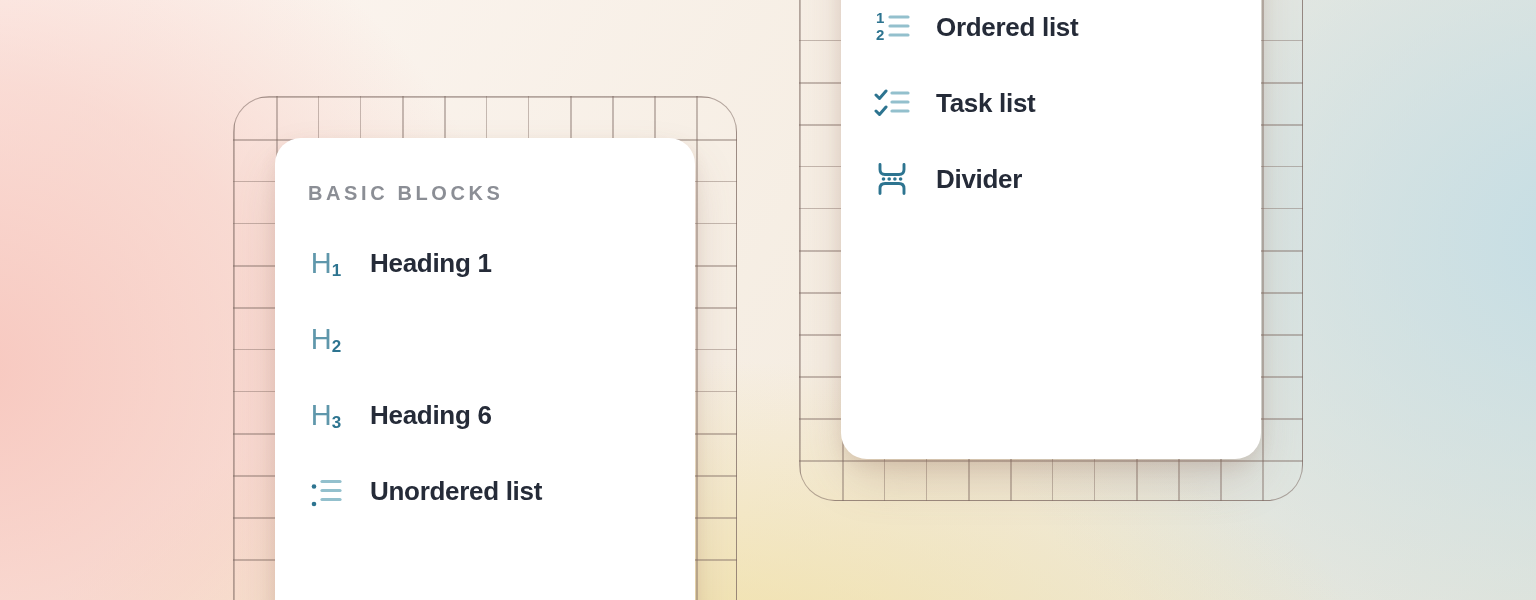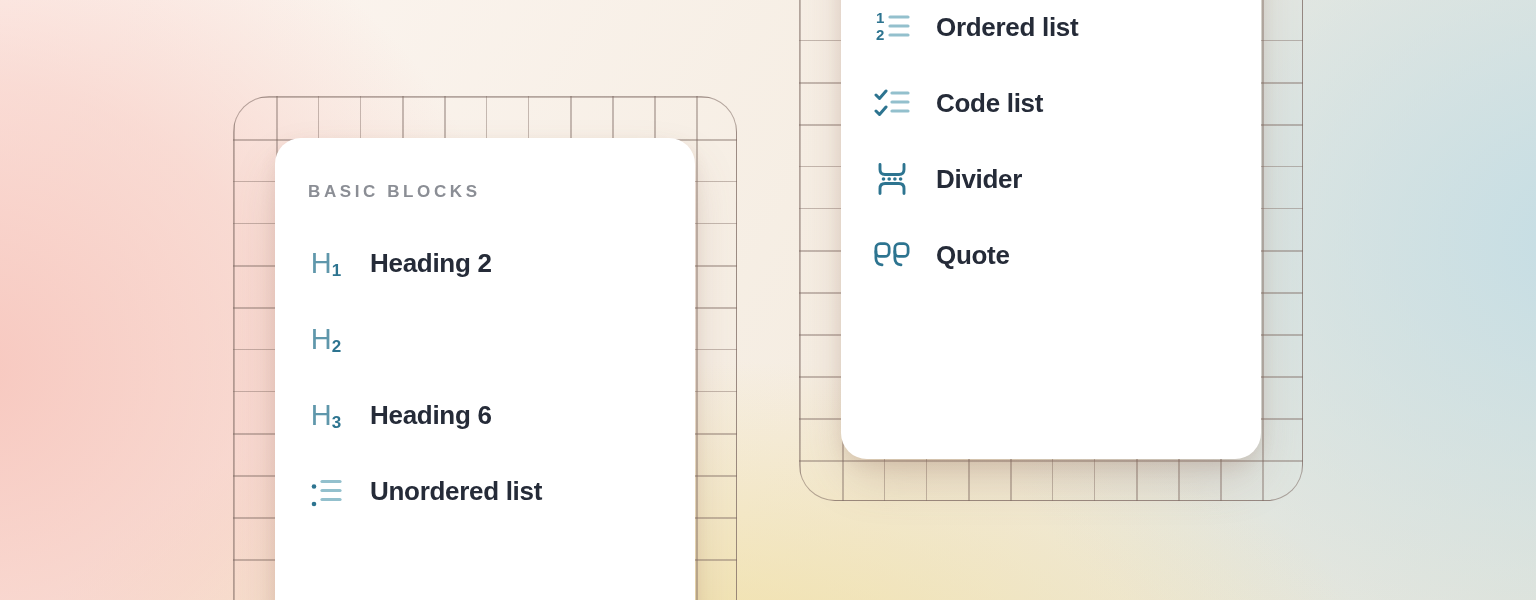--- a/index.html
+++ b/index.html
@@ -40,21 +40,21 @@
     position:absolute;
     width:420px;
     background:var(--card-white);
     border-radius:26px;
     box-shadow:0 24px 50px -10px rgba(140,100,80,0.30), 0 6px 16px rgba(140,100,80,0.12);
   }
   .card-left{left:275px;top:138px;height:502px;}
   .card-right{left:841px;top:-100px;height:559px;}
   .section-label{
     position:absolute;left:33px;top:44px;
-    font-size:17px;font-weight:700;
+    font-size:20px;font-weight:700;
     letter-spacing:3.6px;
     color:var(--section-label-gray);
     white-space:nowrap;
   }
   .rows{position:absolute;left:0;right:0;}
   .card-left .rows{top:87px;}
   .card-right .rows{top:89px;}
   .row{
     height:76px;
     display:flex;align-items:center;
@@ -94,21 +94,21 @@
   <div class="card card-left">
     <div class="section-label">BASIC BLOCKS</div>
     <div class="rows">
         <div class="row">
     <span class="icon-box">
             <span class="hwrap">
               <span class="hH">H</span>
               <span class="hnum">1</span>
             </span>
           </span>
-    <span class="label">Heading 2</span>
+    <span class="label">Heading 1</span>
   </div>
         <div class="row">
     <span class="icon-box">
             <span class="hwrap">
               <span class="hH">H</span>
               <span class="hnum">2</span>
             </span>
           </span>
   </div>
         <div class="row">
@@ -160,49 +160,34 @@
                 <path d="M18 7 H34" class="sl"></path>
                 <path d="M18 16 H34" class="sl"></path>
                 <path d="M18 25 H34" class="sl"></path>
               </g>
               <g fill="none" stroke-width="3" stroke-linecap="round" stroke-linejoin="round" class="sd-stroke">
                 <path d="M2 9 l3.5 3.5 L12 5"></path>
                 <path d="M2 25 l3.5 3.5 L12 21"></path>
               </g>
             </svg>
           </span>
-    <span class="label">Code list</span>
+    <span class="label">Task list</span>
   </div>
         <div class="row">
     <span class="icon-box">
             <svg viewBox="0 0 34 36" width="34" height="36">
               <g fill="none" stroke-width="2.9" stroke-linecap="round" class="sd-stroke">
                 <path d="M5 3.5 V8.5 Q5 13.5 10 13.5 H24 Q29 13.5 29 8.5 V3.5"></path>
                 <path d="M5 32.5 V27.5 Q5 22.5 10 22.5 H24 Q29 22.5 29 27.5 V32.5"></path>
               </g>
               <g class="fd">
                 <circle cx="8.5" cy="18" r="1.8"></circle>
                 <circle cx="14.2" cy="18" r="1.8"></circle>
                 <circle cx="19.9" cy="18" r="1.8"></circle>
                 <circle cx="25.6" cy="18" r="1.8"></circle>
               </g>
             </svg>
           </span>
     <span class="label">Divider</span>
   </div>
-        <div class="row">
-    <span class="icon-box">
-            <svg viewBox="0 0 38 28" width="38" height="28">
-              <g fill="none" stroke-width="2.9" stroke-linecap="round" class="sd-stroke">
-                <rect x="2" y="2" width="14" height="13.5" rx="4.5"></rect>
-                <path d="M2 10 V17.5 Q2 23.8 8.5 24.4"></path>
-                <g transform="translate(20 0)">
-                  <rect x="2" y="2" width="14" height="13.5" rx="4.5"></rect>
-                  <path d="M2 10 V17.5 Q2 23.8 8.5 24.4"></path>
-                </g>
-              </g>
-            </svg>
-          </span>
-    <span class="label">Quote</span>
-  </div>
       </div>
   </div>
 </div>
 
 </body></html>

